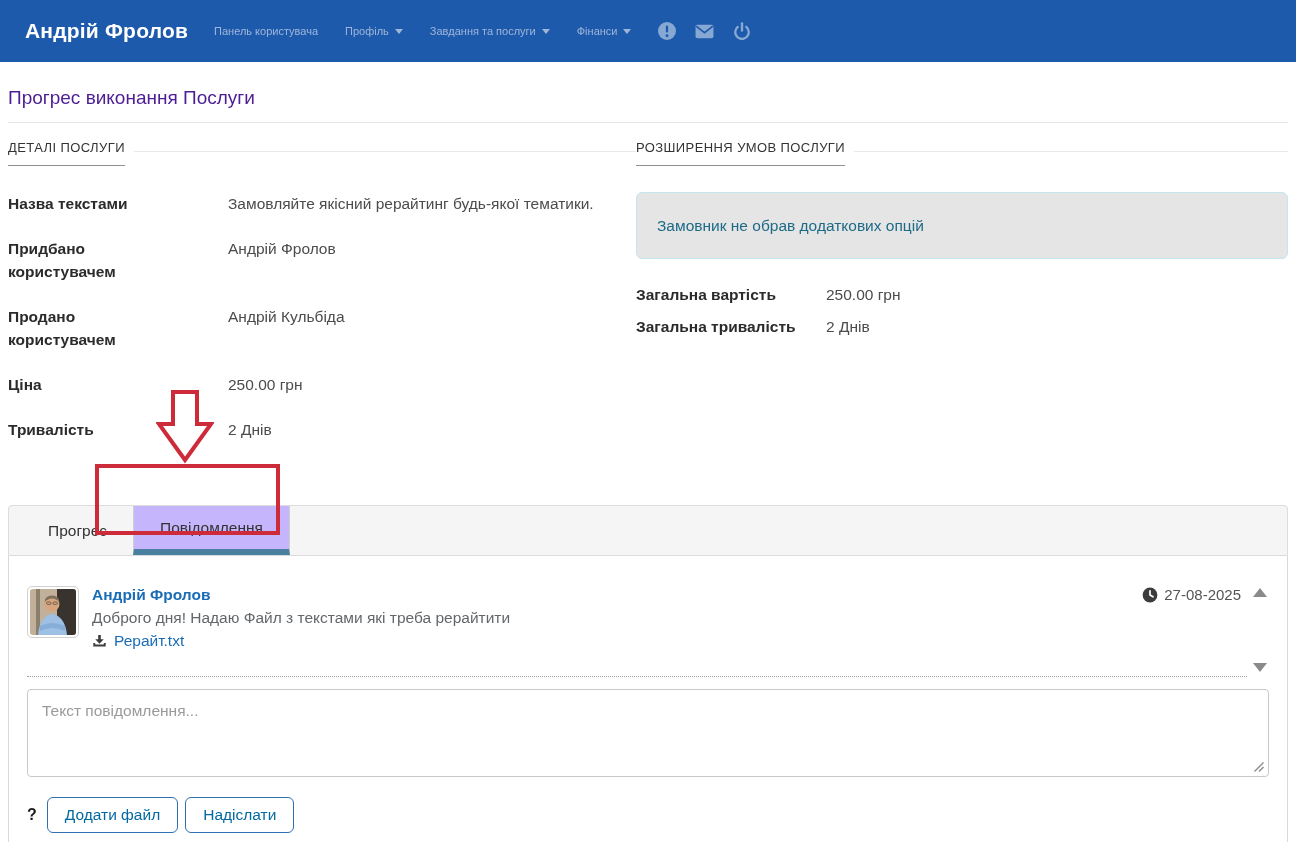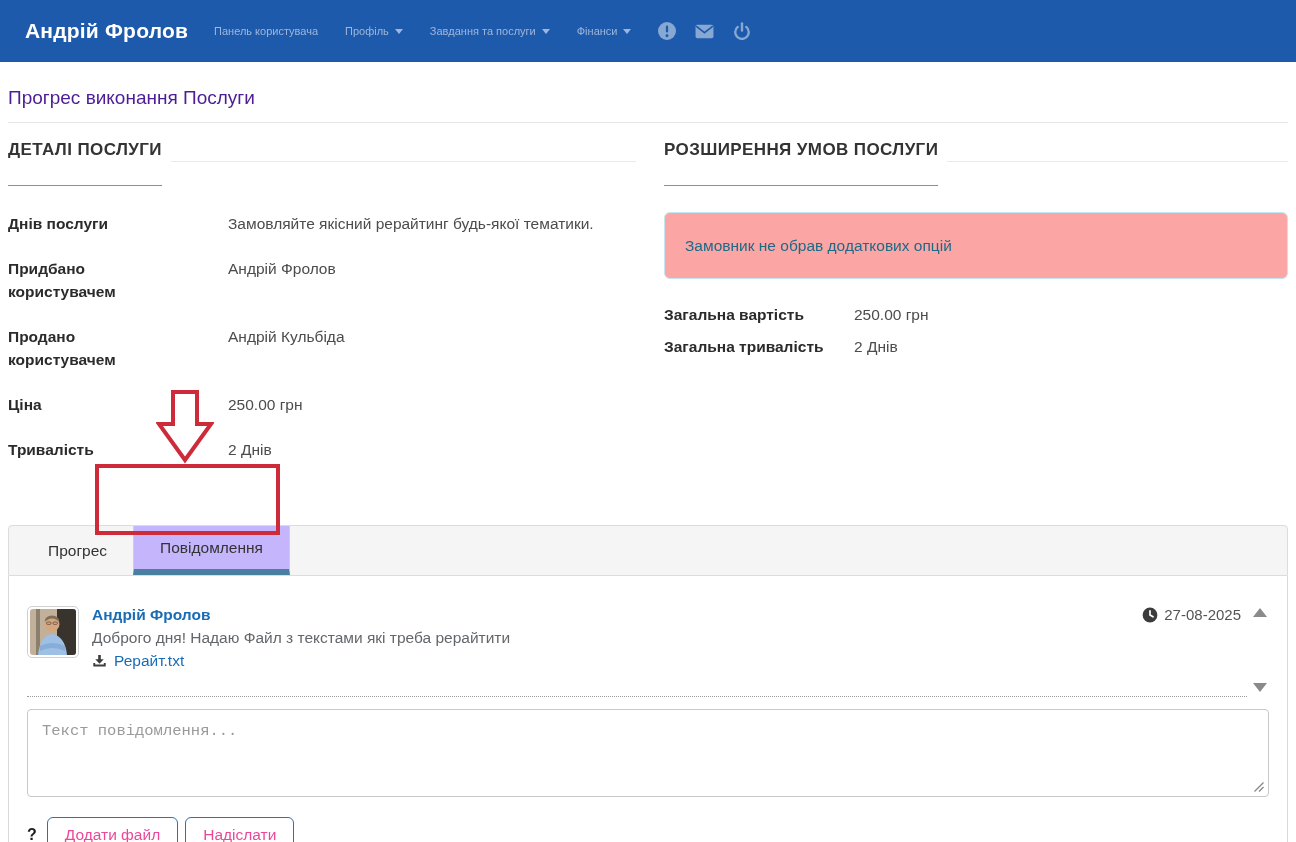--- a/index.html
+++ b/index.html
@@ -31,35 +31,35 @@
   .nav-icons { display:flex; align-items:center; }
   .nav-icon { margin-right:19px; display:flex; align-items:center; cursor:pointer; }
 
   
   .page { padding:0 8px; }
   h1.page-title { font-size:19px; font-weight:normal; color:#4c1d95; margin:25px 0 13px; }
   .title-hr { border:none; border-top:1px solid #e5e5e5; margin:0; }
 
   .columns { display:flex; margin-top:17px; }
   .col-left  { width:628px; flex-shrink:0; }
-  .col-right { flex:1; margin-left:28px; }
+  .col-right { flex:1; }
 
   .sec-head { display:flex; align-items:center; margin-bottom:26px; }
   .sec-head .sec-title {
-    font-size:17px; font-weight:bold; color:#333; letter-spacing:.4px;
-    border-bottom:1px solid #8f8f8f; padding-bottom:25px; white-space:nowrap;
+    font-size:13px; font-weight:normal; color:#333; letter-spacing:.4px;
+    border-bottom:1px solid #8f8f8f; padding-bottom:10px; white-space:nowrap;
   }
   .sec-head .sec-line { flex:1; border-top:1px solid #e9e9e9; margin-left:9px; margin-top:-4px; }
 
   .drow { display:flex; font-size:15.5px; line-height:23px; margin-bottom:22px; }
   .dlabel { width:152px; flex-shrink:0; font-weight:bold; color:#2b2b2b; }
   .dvalue { margin-left:68px; color:#4c4c4c; }
 
   .alert-info {
-    background:#fca5a5; border:1px solid #c3e6ef; border-radius:6px;
+    background:#e5e5e5; border:1px solid #c3e6ef; border-radius:6px;
     padding:21px 20px; color:#1d6a86; font-size:15.5px; line-height:23px;
     margin:22px 0 24px;
   }
   .xrow { display:flex; font-size:15.5px; line-height:23px; margin-bottom:9px; }
   .xlabel { width:190px; flex-shrink:0; font-weight:bold; color:#2b2b2b; }
   .xvalue { color:#4c4c4c; }
 
   
   .tabs-wrap { margin-top:42px; }
   .tabbar {
@@ -113,29 +113,29 @@
     border-top:9px solid #8a8a8a;
   }
 
   .dotted-sep { border-bottom:1px dotted #9a9a9a; margin:12px 40px 0 18px; }
 
   .composer { position:relative; margin:12px 18px 0; }
   .composer textarea {
     width:100%; height:88px; resize:none; outline:none;
     border:1px solid #c9c9c9; border-radius:4px;
     padding:12px 14px; font-size:15.5px; color:#ef4444;
-    font-family:Liberation Mono, monospace;
+    font-family:Liberation Sans, sans-serif;
   }
   .composer textarea::placeholder { color:#9a9a9a; }
   .grip { position:absolute; right:4px; bottom:8px; pointer-events:none; }
 
   .actions { display:flex; align-items:center; margin:16px 18px 0; }
   .help-mark { font-weight:bold; color:#1b1b1b; font-size:16px; margin-right:10px; cursor:pointer; }
   .btn {
-    background:#fff; border:1px solid #2f6fb3; color:#ec4899;
+    background:#fff; border:1px solid #2f6fb3; color:#0369a1;
     font-size:15.5px; padding:8px 17px; border-radius:6px;
     margin-right:7px; cursor:pointer; font-family:inherit;
   }
 
   
   .annotation { position:absolute; z-index:50; pointer-events:none; }
   #annotation-rect {
     left:95px; top:464px; width:185px; height:71px;
     border:4px solid #ce2b3a;
   }
@@ -191,21 +191,21 @@
   <hr class="title-hr">
 
   <div class="columns">
 
     <div class="col-left">
       <div class="sec-head">
         <span class="sec-title">ДЕТАЛІ ПОСЛУГИ</span>
         <span class="sec-line"></span>
       </div>
       <div class="drow">
-        <div class="dlabel">Днів послуги</div>
+        <div class="dlabel">Назва текстами</div>
         <div class="dvalue">Замовляйте якісний рерайтинг будь-якої тематики.</div>
       </div>
       <div class="drow">
         <div class="dlabel">Придбано користувачем</div>
         <div class="dvalue">Андрій Фролов</div>
       </div>
       <div class="drow">
         <div class="dlabel">Продано користувачем</div>
         <div class="dvalue">Андрій Кульбіда</div>
       </div>

